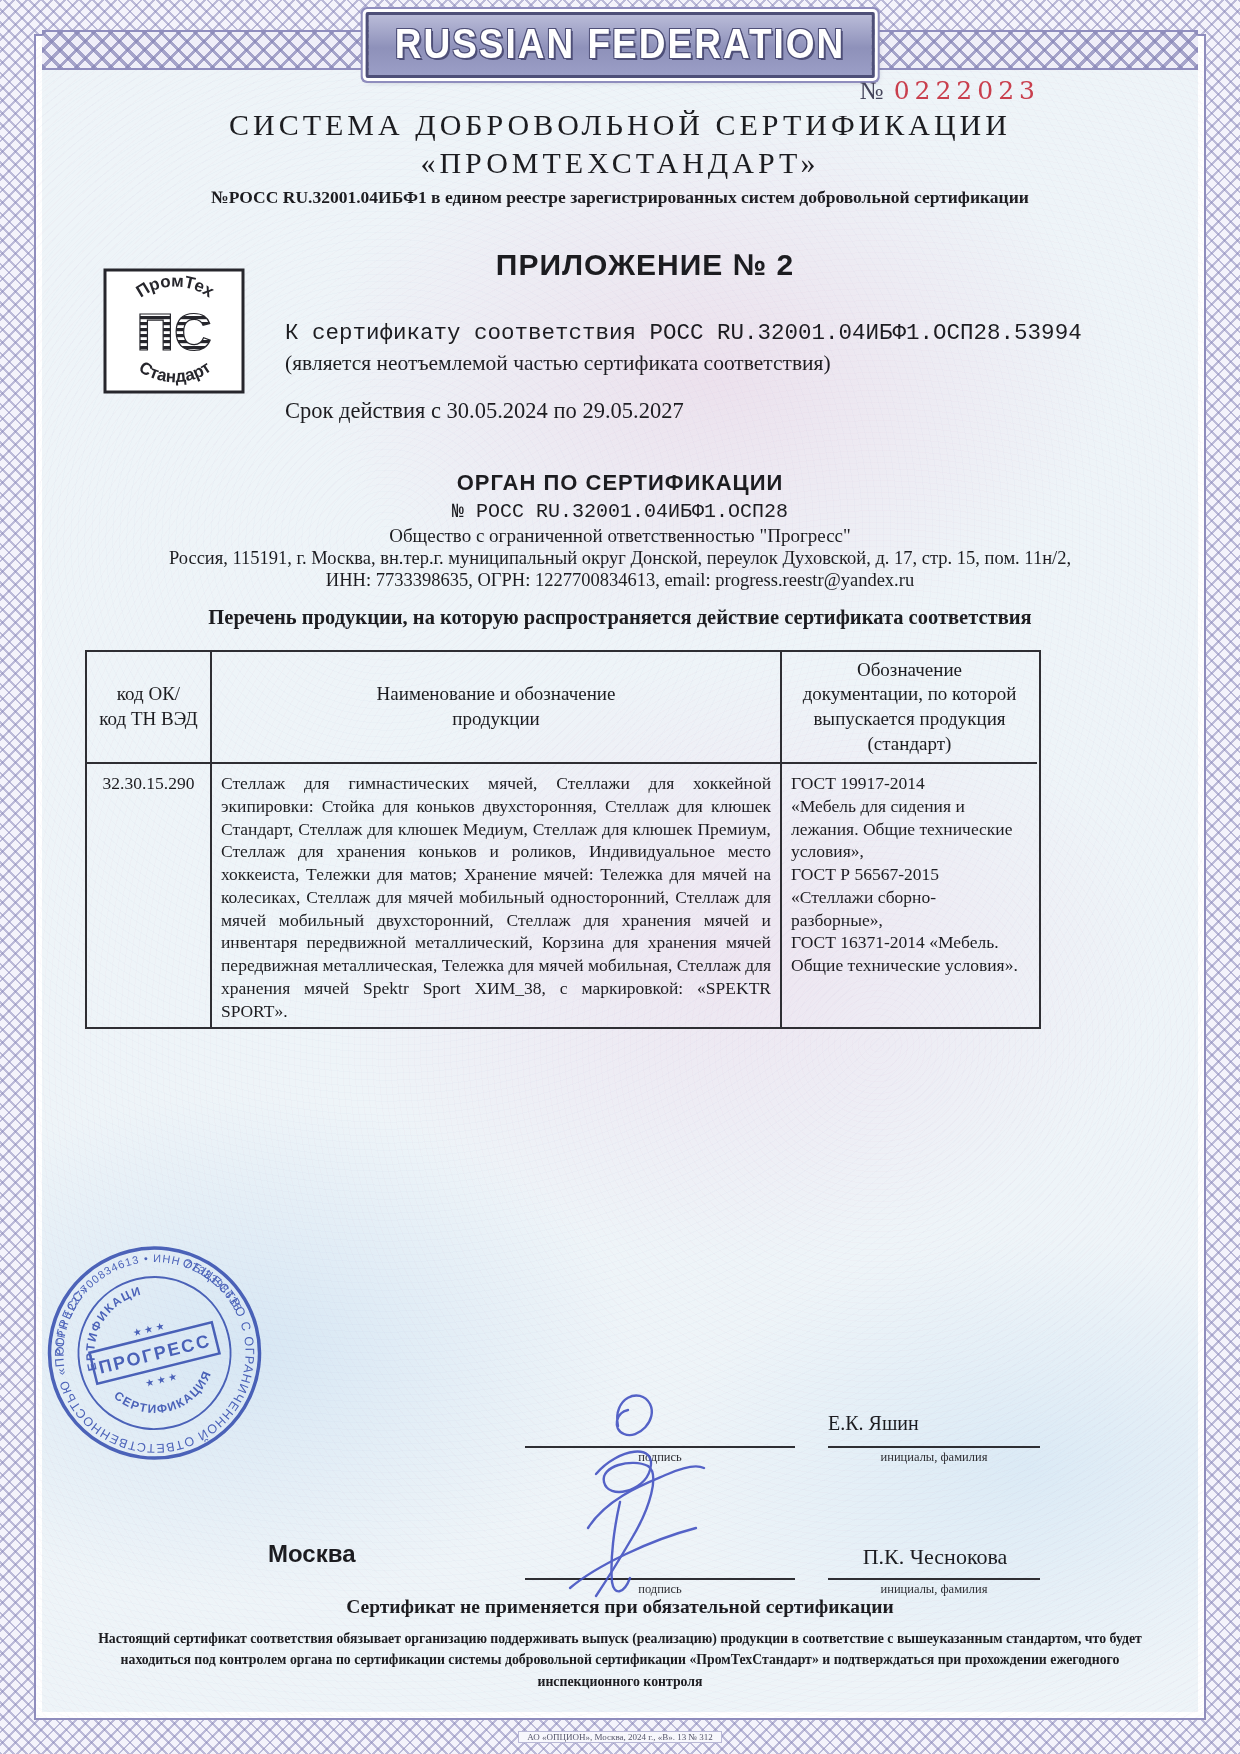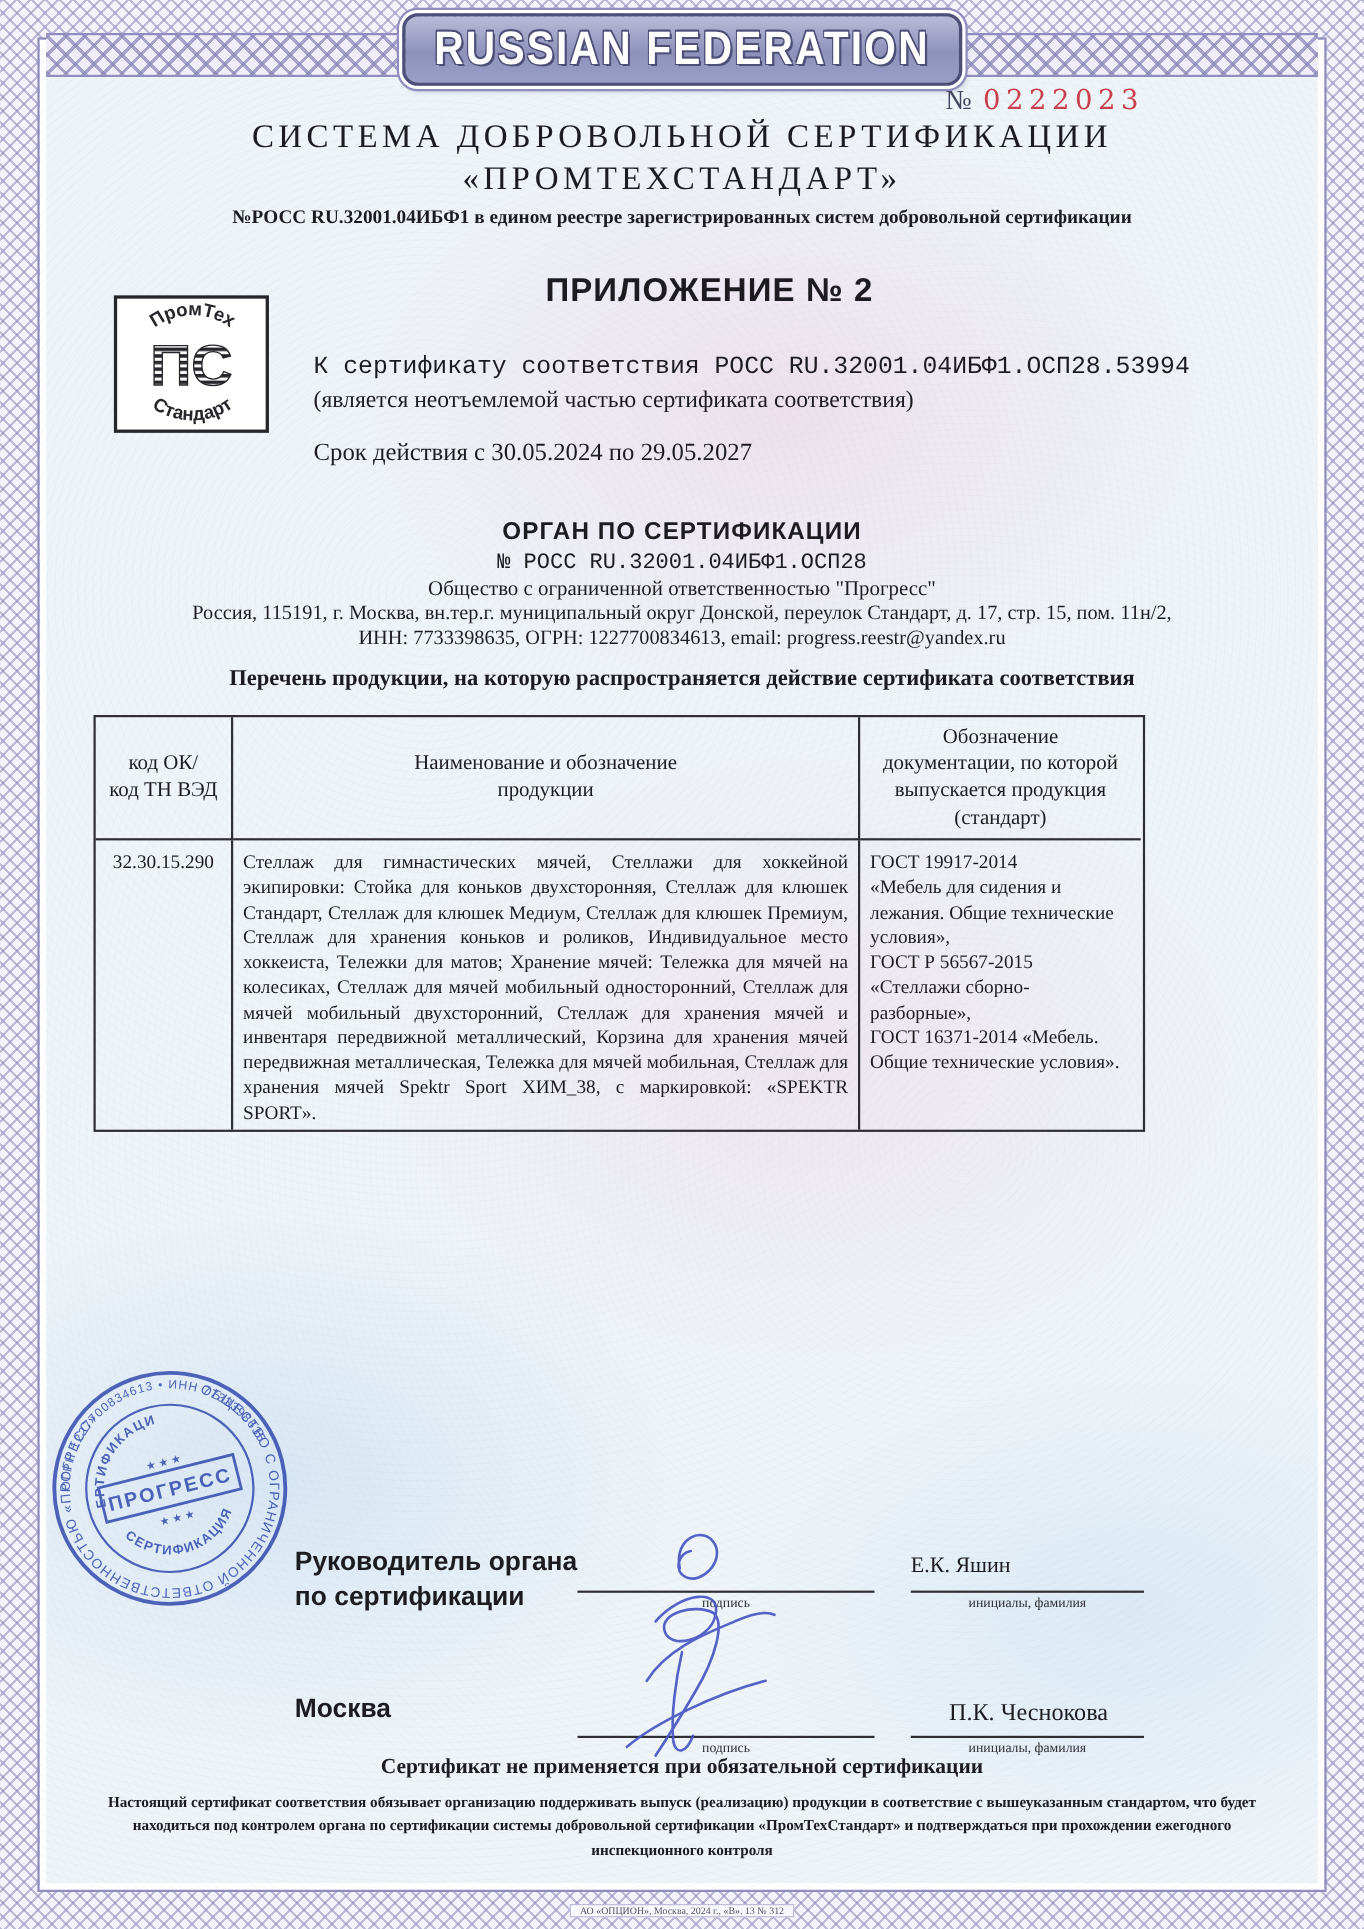--- a/index.html
+++ b/index.html
@@ -32,21 +32,21 @@
   .sans{font-family:"Liberation Sans", sans-serif;}
 
   .top-band{left:42px;right:42px;top:30px;height:36px;
     background:
       repeating-linear-gradient(45deg, rgba(134,132,182,.7) 0 3px, transparent 3px 12px),
       repeating-linear-gradient(-45deg, rgba(134,132,182,.7) 0 3px, transparent 3px 12px),
       #efeef8;
     border-top:2px solid #8f8dbd;border-bottom:2px solid #8f8dbd;}
   .banner{left:50%;top:12px;transform:translateX(-50%);z-index:3;
     background:linear-gradient(#b9bbd8,#8e91ba 55%,#9b9ec6);
-    border:3px solid #4e4f78;border-radius:14px;padding:8px 26px 10px;
+    border:3px solid #4e4f78;border-radius:2px;padding:8px 26px 10px;
     box-shadow:0 0 0 3px #fff, 0 0 0 5px #8f8dbd, 2px 3px 6px rgba(40,40,80,.35);}
   .banner-text{font-family:"Liberation Sans", sans-serif;font-weight:bold;font-size:37px;
     letter-spacing:2px;color:#ffffff;white-space:nowrap;transform:scaleY(1.15);
     text-shadow:2px 2px 0 #4e4f78, -1px -1px 0 #4e4f78, 1px -1px 0 #4e4f78, -1px 1px 0 #4e4f78;}
 
   .serial{top:76px;right:200px;font-size:25px;letter-spacing:2px;z-index:3;}
   .serial .pref{color:#44445a;font-family:"Liberation Serif",serif;}
   .serial .num{color:#c93f4d;font-family:"DejaVu Serif",serif;letter-spacing:5px;}
 
   .h-title{left:60px;right:60px;top:108px;font-size:30px;letter-spacing:4px;z-index:2;}
@@ -143,21 +143,21 @@
   </div>
 
   <div class="abs ctr sans annex-title">ПРИЛОЖЕНИЕ № 2</div>
   <div class="abs annex-cert">К сертификату соответствия РОСС RU.32001.04ИБФ1.ОСП28.53994</div>
   <div class="abs annex-part">(является неотъемлемой частью сертификата соответствия)</div>
   <div class="abs annex-valid">Срок действия с 30.05.2024 по 29.05.2027</div>
 
   <div class="abs ctr sans org-title">ОРГАН ПО СЕРТИФИКАЦИИ</div>
   <div class="abs ctr org-num">№ РОСС RU.32001.04ИБФ1.ОСП28</div>
   <div class="abs ctr org-company">Общество с ограниченной ответственностью "Прогресс"</div>
-  <div class="abs ctr org-addr">Россия, 115191, г. Москва, вн.тер.г. муниципальный округ Донской, переулок Стандарт, д. 17, стр. 15, пом. 11н/2,</div>
+  <div class="abs ctr org-addr">Россия, 115191, г. Москва, вн.тер.г. муниципальный округ Донской, переулок Духовской, д. 17, стр. 15, пом. 11н/2,</div>
   <div class="abs ctr org-req">ИНН: 7733398635, ОГРН: 1227700834613, email: progress.reestr@yandex.ru</div>
 
   <div class="abs ctr products-heading">Перечень продукции, на которую распространяется действие сертификата соответствия</div>
 
   <div class="abs ptable">
     <div class="cell hcell">код ОК/
 код ТН ВЭД</div>
     <div class="cell hcell">Наименование и обозначение
 продукции</div>
     <div class="cell hcell">Обозначение
@@ -170,22 +170,20 @@
 «Мебель для сидения и
 лежания. Общие технические
 условия»,
 ГОСТ Р 56567-2015
 «Стеллажи сборно-
 разборные»,
 ГОСТ 16371-2014 «Мебель.
 Общие технические условия».</div>
   </div>
 
-  <div class="abs sans sig-role1">Руководитель органа
-по сертификации</div>
   <div class="abs sans sig-role2">Москва</div>
 
   <div class="abs sig-line line1"></div>
   <div class="abs cap cap1">подпись</div>
   <div class="abs sig-line nline1"></div>
   <div class="abs name1">Е.К. Яшин</div>
   <div class="abs cap ncap1">инициалы, фамилия</div>
 
   <div class="abs sig-line line2"></div>
   <div class="abs cap cap2">подпись</div>

